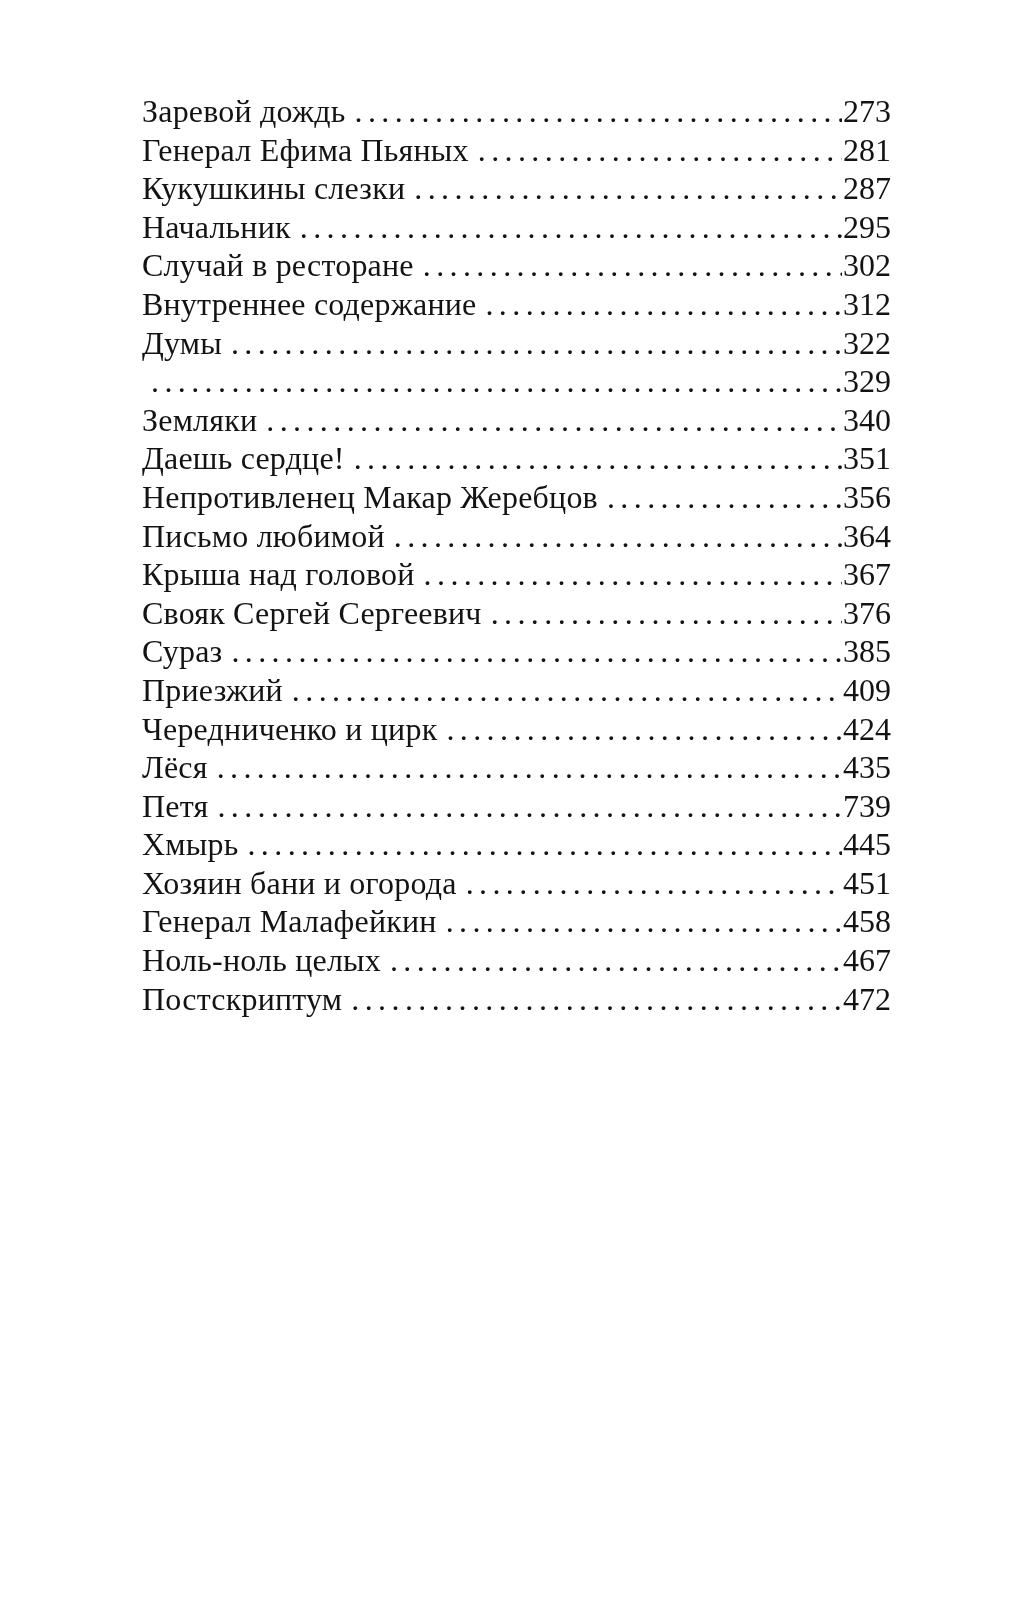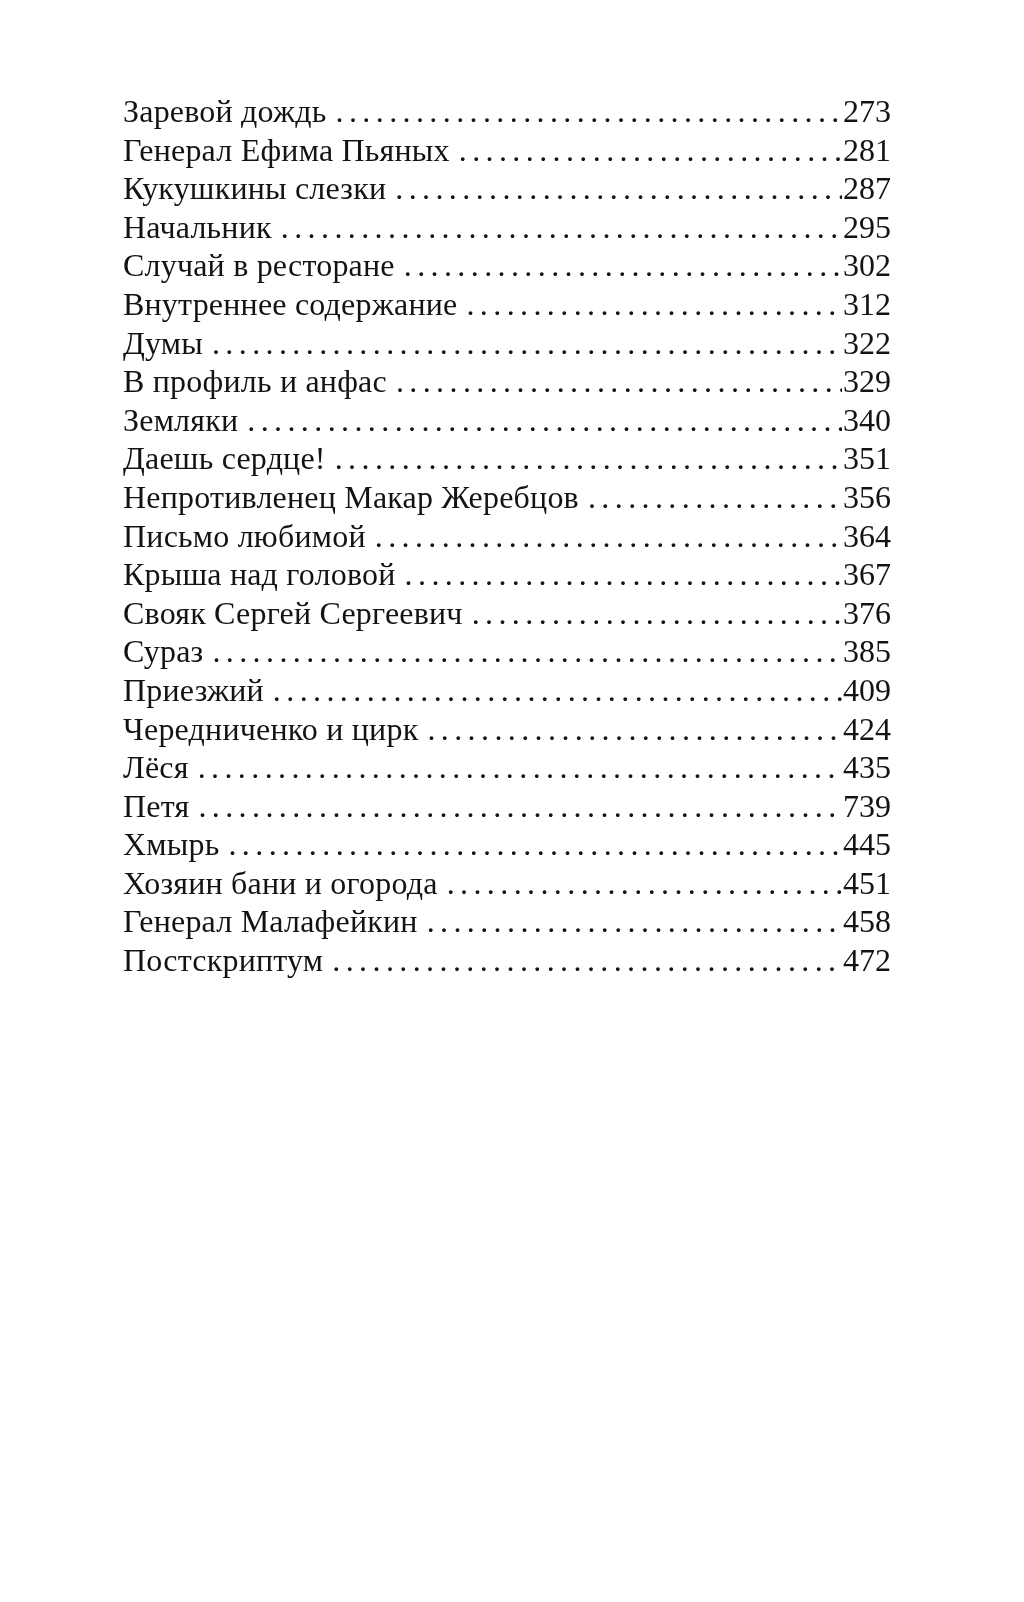--- a/index.html
+++ b/index.html
@@ -27,20 +27,21 @@
     width: 768px;
   }
 
   .toc-entry {
     display: flex;
     align-items: baseline;
     height: 38.6px;
     line-height: 38.6px;
     font-size: 32px;
     white-space: nowrap;
+    margin-left: 19px;
   }
 
   .toc-entry-title {
     flex: 0 0 auto;
     letter-spacing: 0.2px;
   }
 
   .dot-leader {
     flex: 1 1 auto;
     overflow: hidden;
@@ -95,21 +96,20 @@
         <span class="toc-entry-title">Внутреннее содержание</span>
         <span class="dot-leader"></span>
         <span class="toc-entry-page">312</span>
       </div>
       <div class="toc-entry">
         <span class="toc-entry-title">Думы</span>
         <span class="dot-leader"></span>
         <span class="toc-entry-page">322</span>
       </div>
       <div class="toc-entry">
-        <span class="toc-entry-title">В профиль и анфас</span>
         <span class="dot-leader"></span>
         <span class="toc-entry-page">329</span>
       </div>
       <div class="toc-entry">
         <span class="toc-entry-title">Земляки</span>
         <span class="dot-leader"></span>
         <span class="toc-entry-page">340</span>
       </div>
       <div class="toc-entry">
         <span class="toc-entry-title">Даешь сердце!</span>
@@ -170,18 +170,23 @@
         <span class="toc-entry-title">Хозяин бани и огорода</span>
         <span class="dot-leader"></span>
         <span class="toc-entry-page">451</span>
       </div>
       <div class="toc-entry">
         <span class="toc-entry-title">Генерал Малафейкин</span>
         <span class="dot-leader"></span>
         <span class="toc-entry-page">458</span>
       </div>
       <div class="toc-entry">
+        <span class="toc-entry-title">Ноль-ноль целых</span>
+        <span class="dot-leader"></span>
+        <span class="toc-entry-page">467</span>
+      </div>
+      <div class="toc-entry">
         <span class="toc-entry-title">Постскриптум</span>
         <span class="dot-leader"></span>
         <span class="toc-entry-page">472</span>
       </div>
     </div>
 </div>
 
 </body></html>

